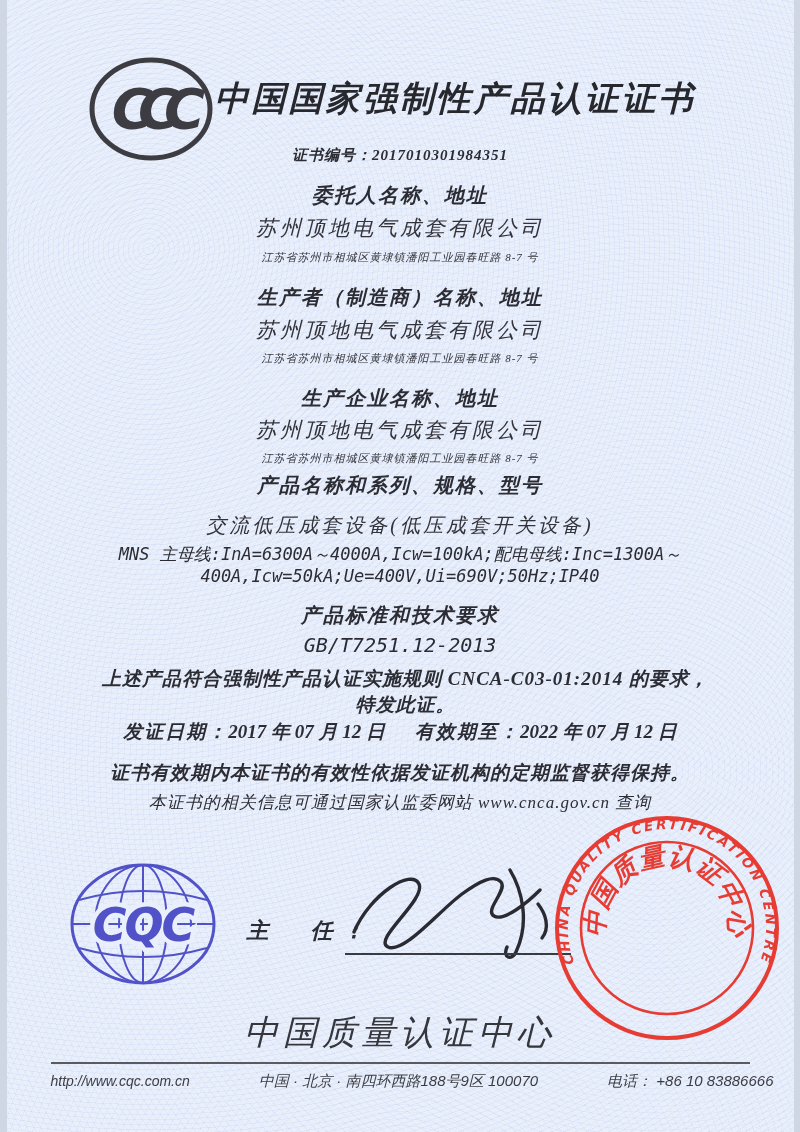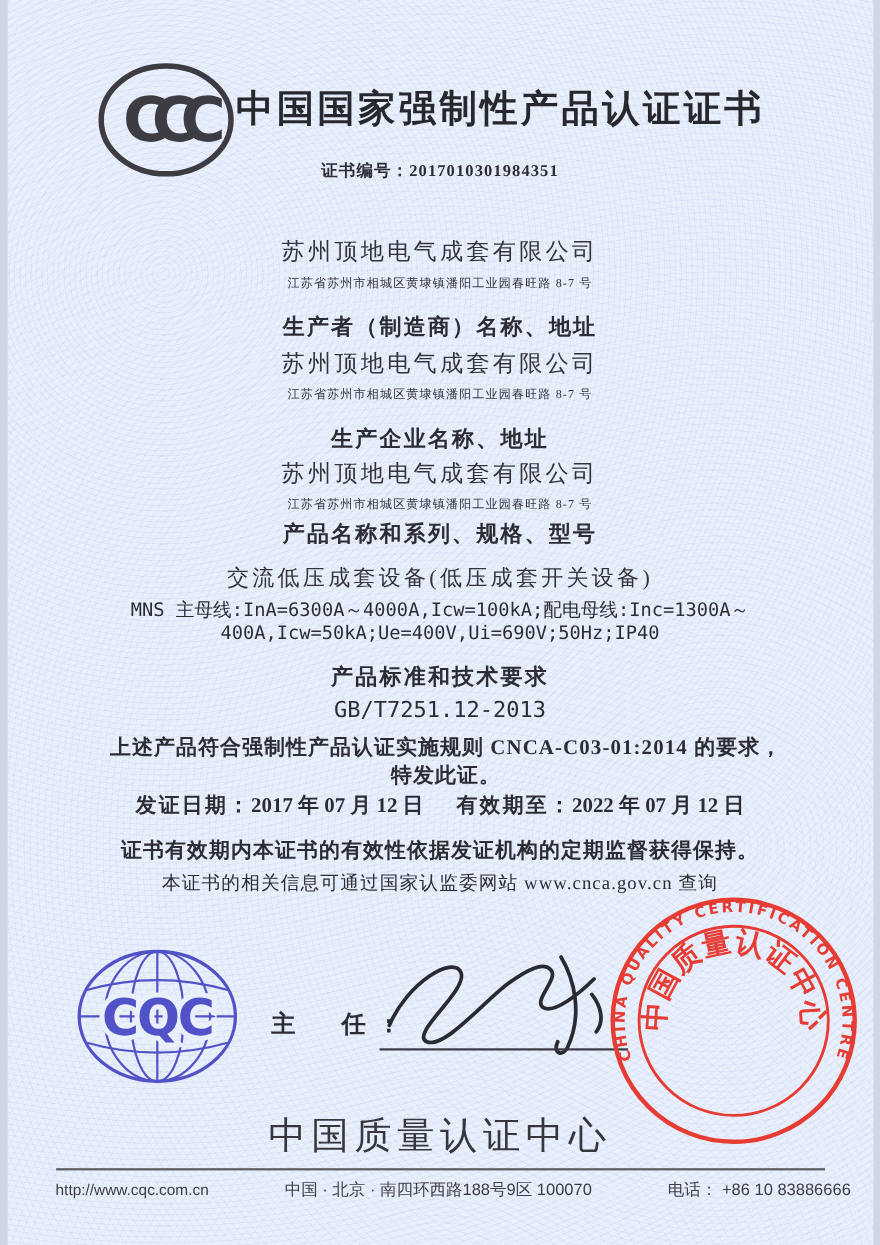--- a/index.html
+++ b/index.html
@@ -8,20 +8,21 @@
     width:787px;height:1132px;
     margin:0 auto;
     overflow:hidden;
     background-color:#eaf0fb;
     background-image:
       repeating-radial-gradient(circle at 18% 22%, rgba(125,155,225,0.10) 0px, rgba(125,155,225,0.10) 1px, transparent 1px, transparent 5px),
       repeating-radial-gradient(circle at 82% 68%, rgba(125,155,225,0.08) 0px, rgba(125,155,225,0.08) 1px, transparent 1px, transparent 6px),
       repeating-radial-gradient(circle at 50% 110%, rgba(125,155,225,0.07) 0px, rgba(125,155,225,0.07) 1px, transparent 1px, transparent 7px);
     font-family:"Liberation Serif","DejaVu Serif",serif;
     color:#2c2c34;
+    font-style:italic;
   }
   .abs{position:absolute;}
   .cw{left:0;right:0;text-align:center;}
   .main-title{
     left:130px;right:20px;top:76px;text-align:center;
     font-size:34px;font-weight:bold;letter-spacing:3px;color:#27272e;
   }
   .cert-no{top:146px;font-size:15px;font-weight:bold;letter-spacing:1px;}
   .sec-h{font-size:20px;font-weight:bold;letter-spacing:2px;}
   .sec-l1{font-size:21px;letter-spacing:3px;color:#33333b;}
@@ -54,20 +55,21 @@
   <svg class="abs" style="left:80px;top:56px;" width="128" height="106" viewBox="0 0 128 106">
     <ellipse cx="64" cy="53" rx="59" ry="49" fill="none" stroke="#3c3c42" stroke-width="5"></ellipse>
     <text x="64" y="72" text-anchor="middle" font-size="56" font-weight="900" letter-spacing="-15" fill="#3c3c42">CCC</text>
   </svg>
 
   <div class="abs main-title">中国国家强制性产品认证证书</div>
   <div class="abs cw cert-no">
     <span>证书编号：</span><span>2017010301984351</span>
   </div>
 
+  <div class="abs cw sec-h" style="top:182px">委托人名称、地址</div>
   <div class="abs cw sec-l1" style="top:214px">苏州顶地电气成套有限公司</div>
   <div class="abs cw sec-l2" style="top:250px">江苏省苏州市相城区黄埭镇潘阳工业园春旺路 8-7 号</div>
 
   <div class="abs cw sec-h" style="top:284px">生产者（制造商）名称、地址</div>
   <div class="abs cw sec-l1" style="top:316px">苏州顶地电气成套有限公司</div>
   <div class="abs cw sec-l2" style="top:351px">江苏省苏州市相城区黄埭镇潘阳工业园春旺路 8-7 号</div>
 
   <div class="abs cw sec-h" style="top:385px">生产企业名称、地址</div>
   <div class="abs cw sec-l1" style="top:416px">苏州顶地电气成套有限公司</div>
   <div class="abs cw sec-l2" style="top:451px">江苏省苏州市相城区黄埭镇潘阳工业园春旺路 8-7 号</div>

